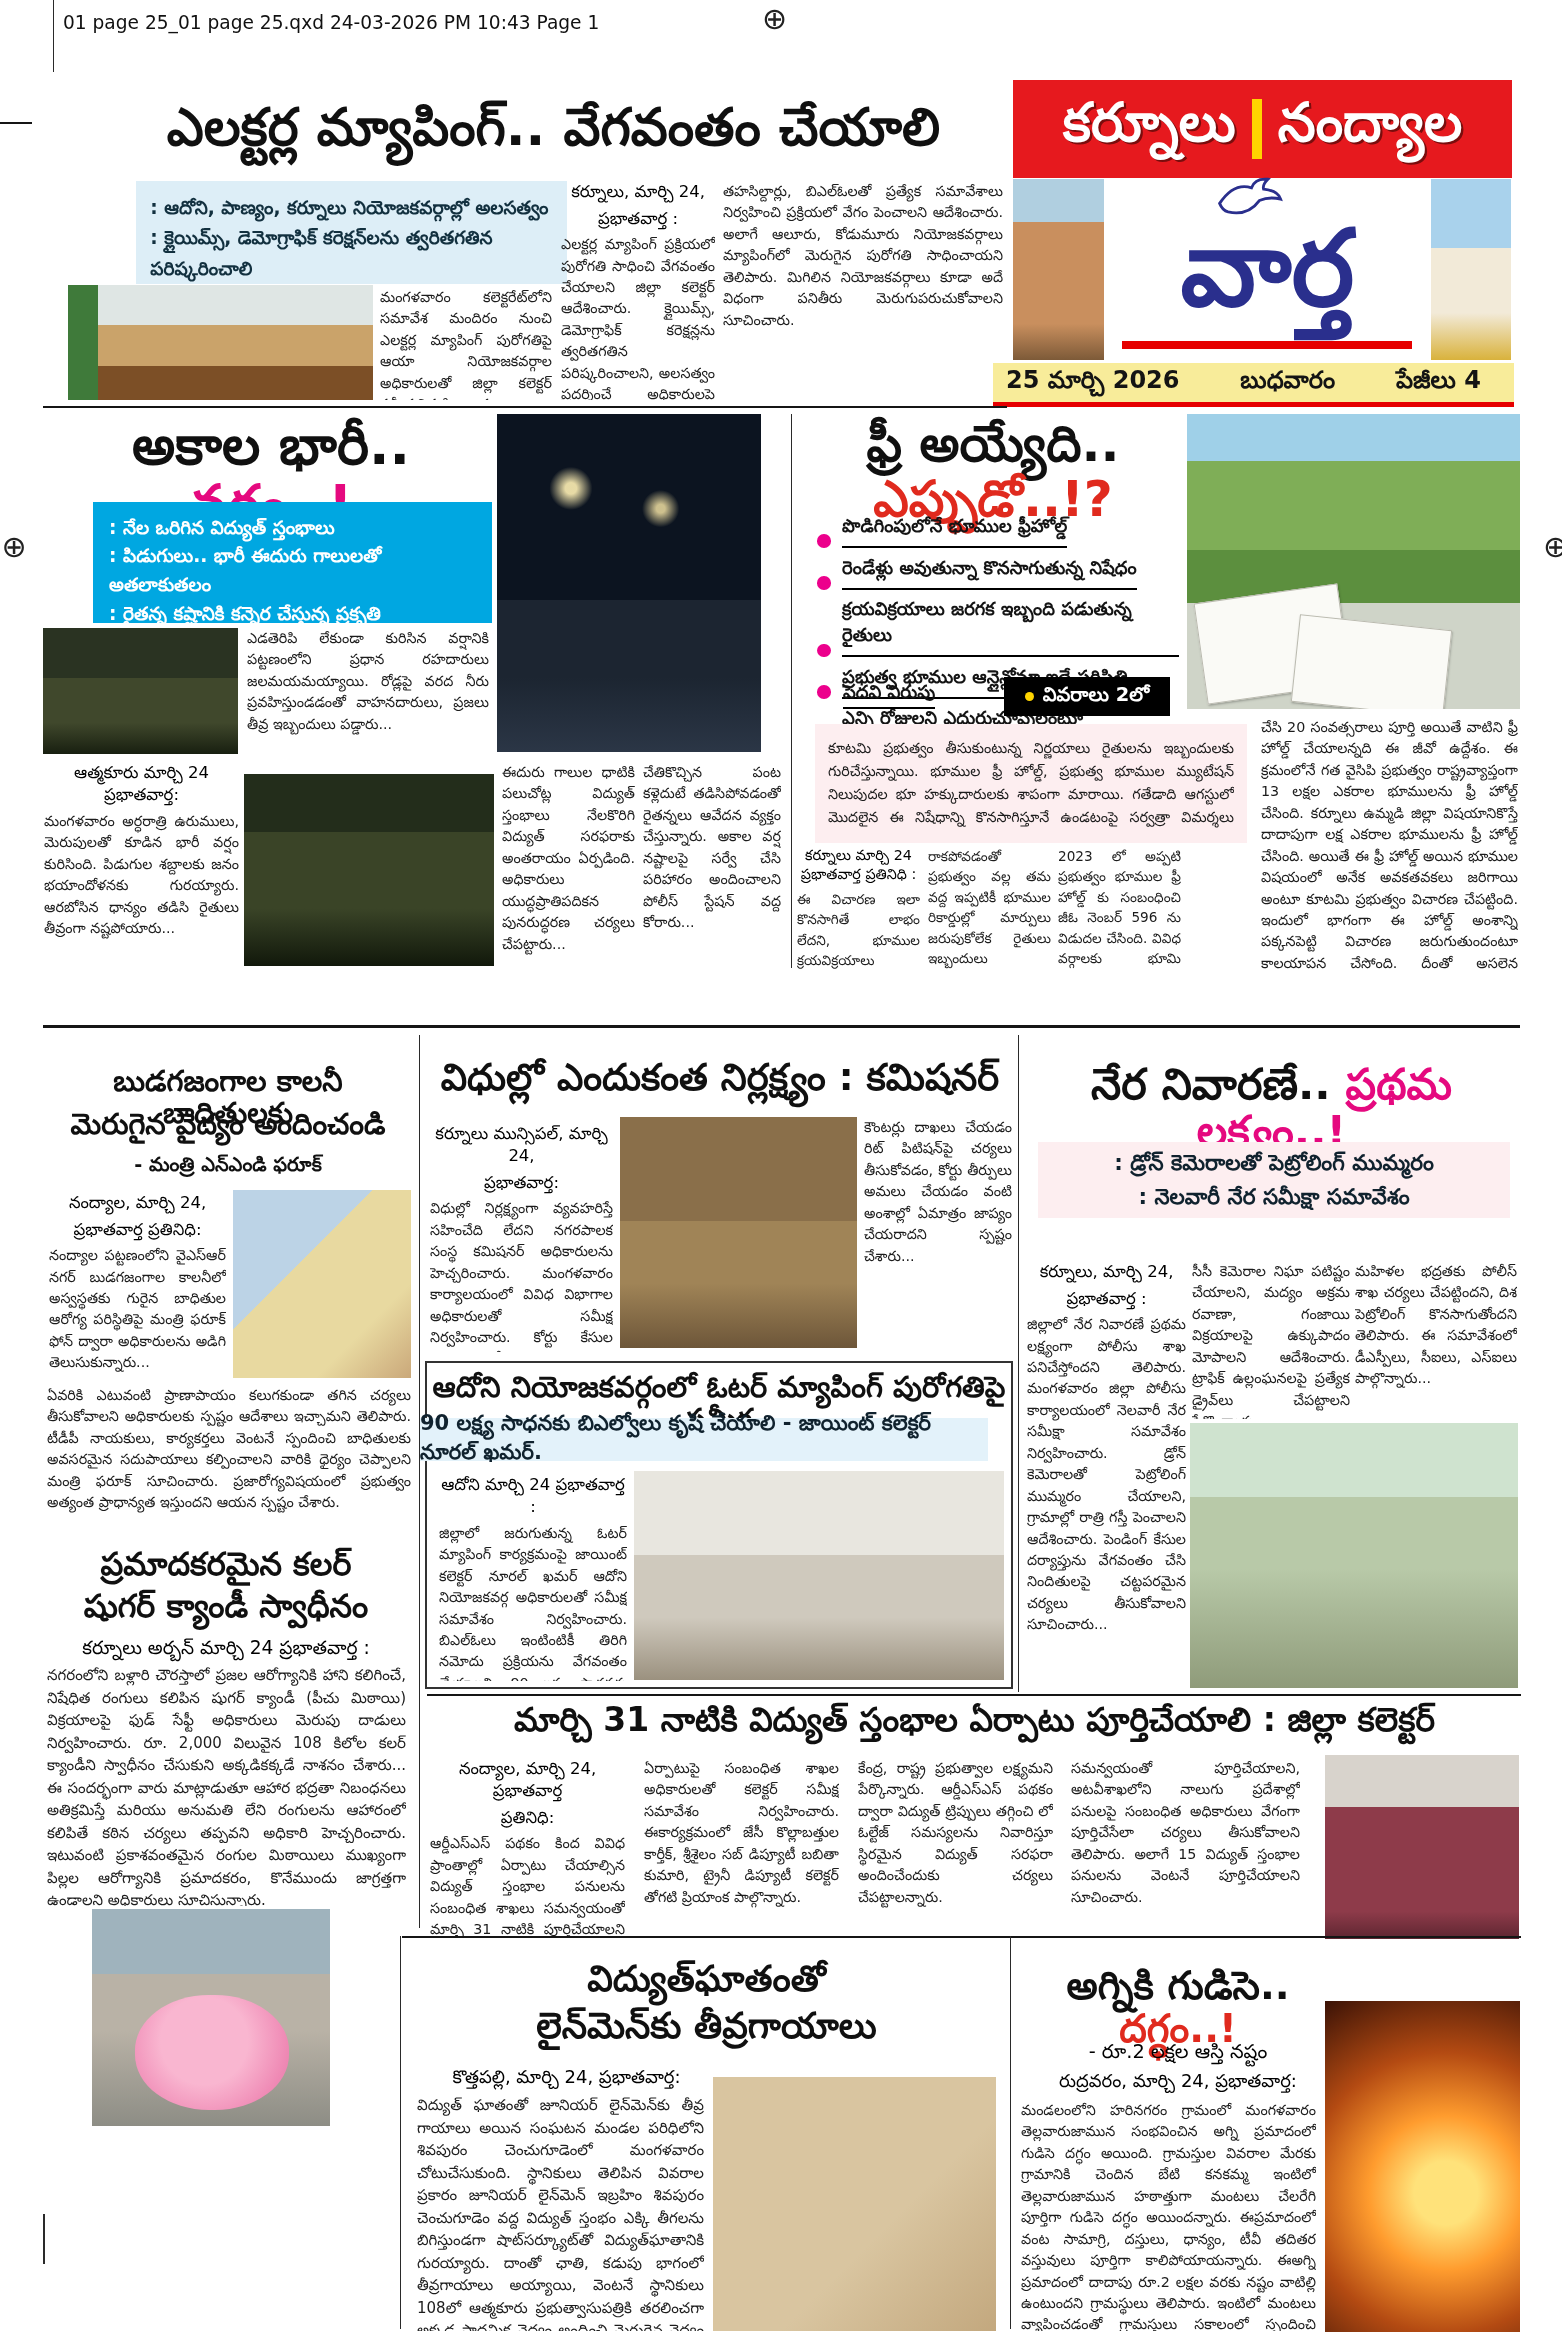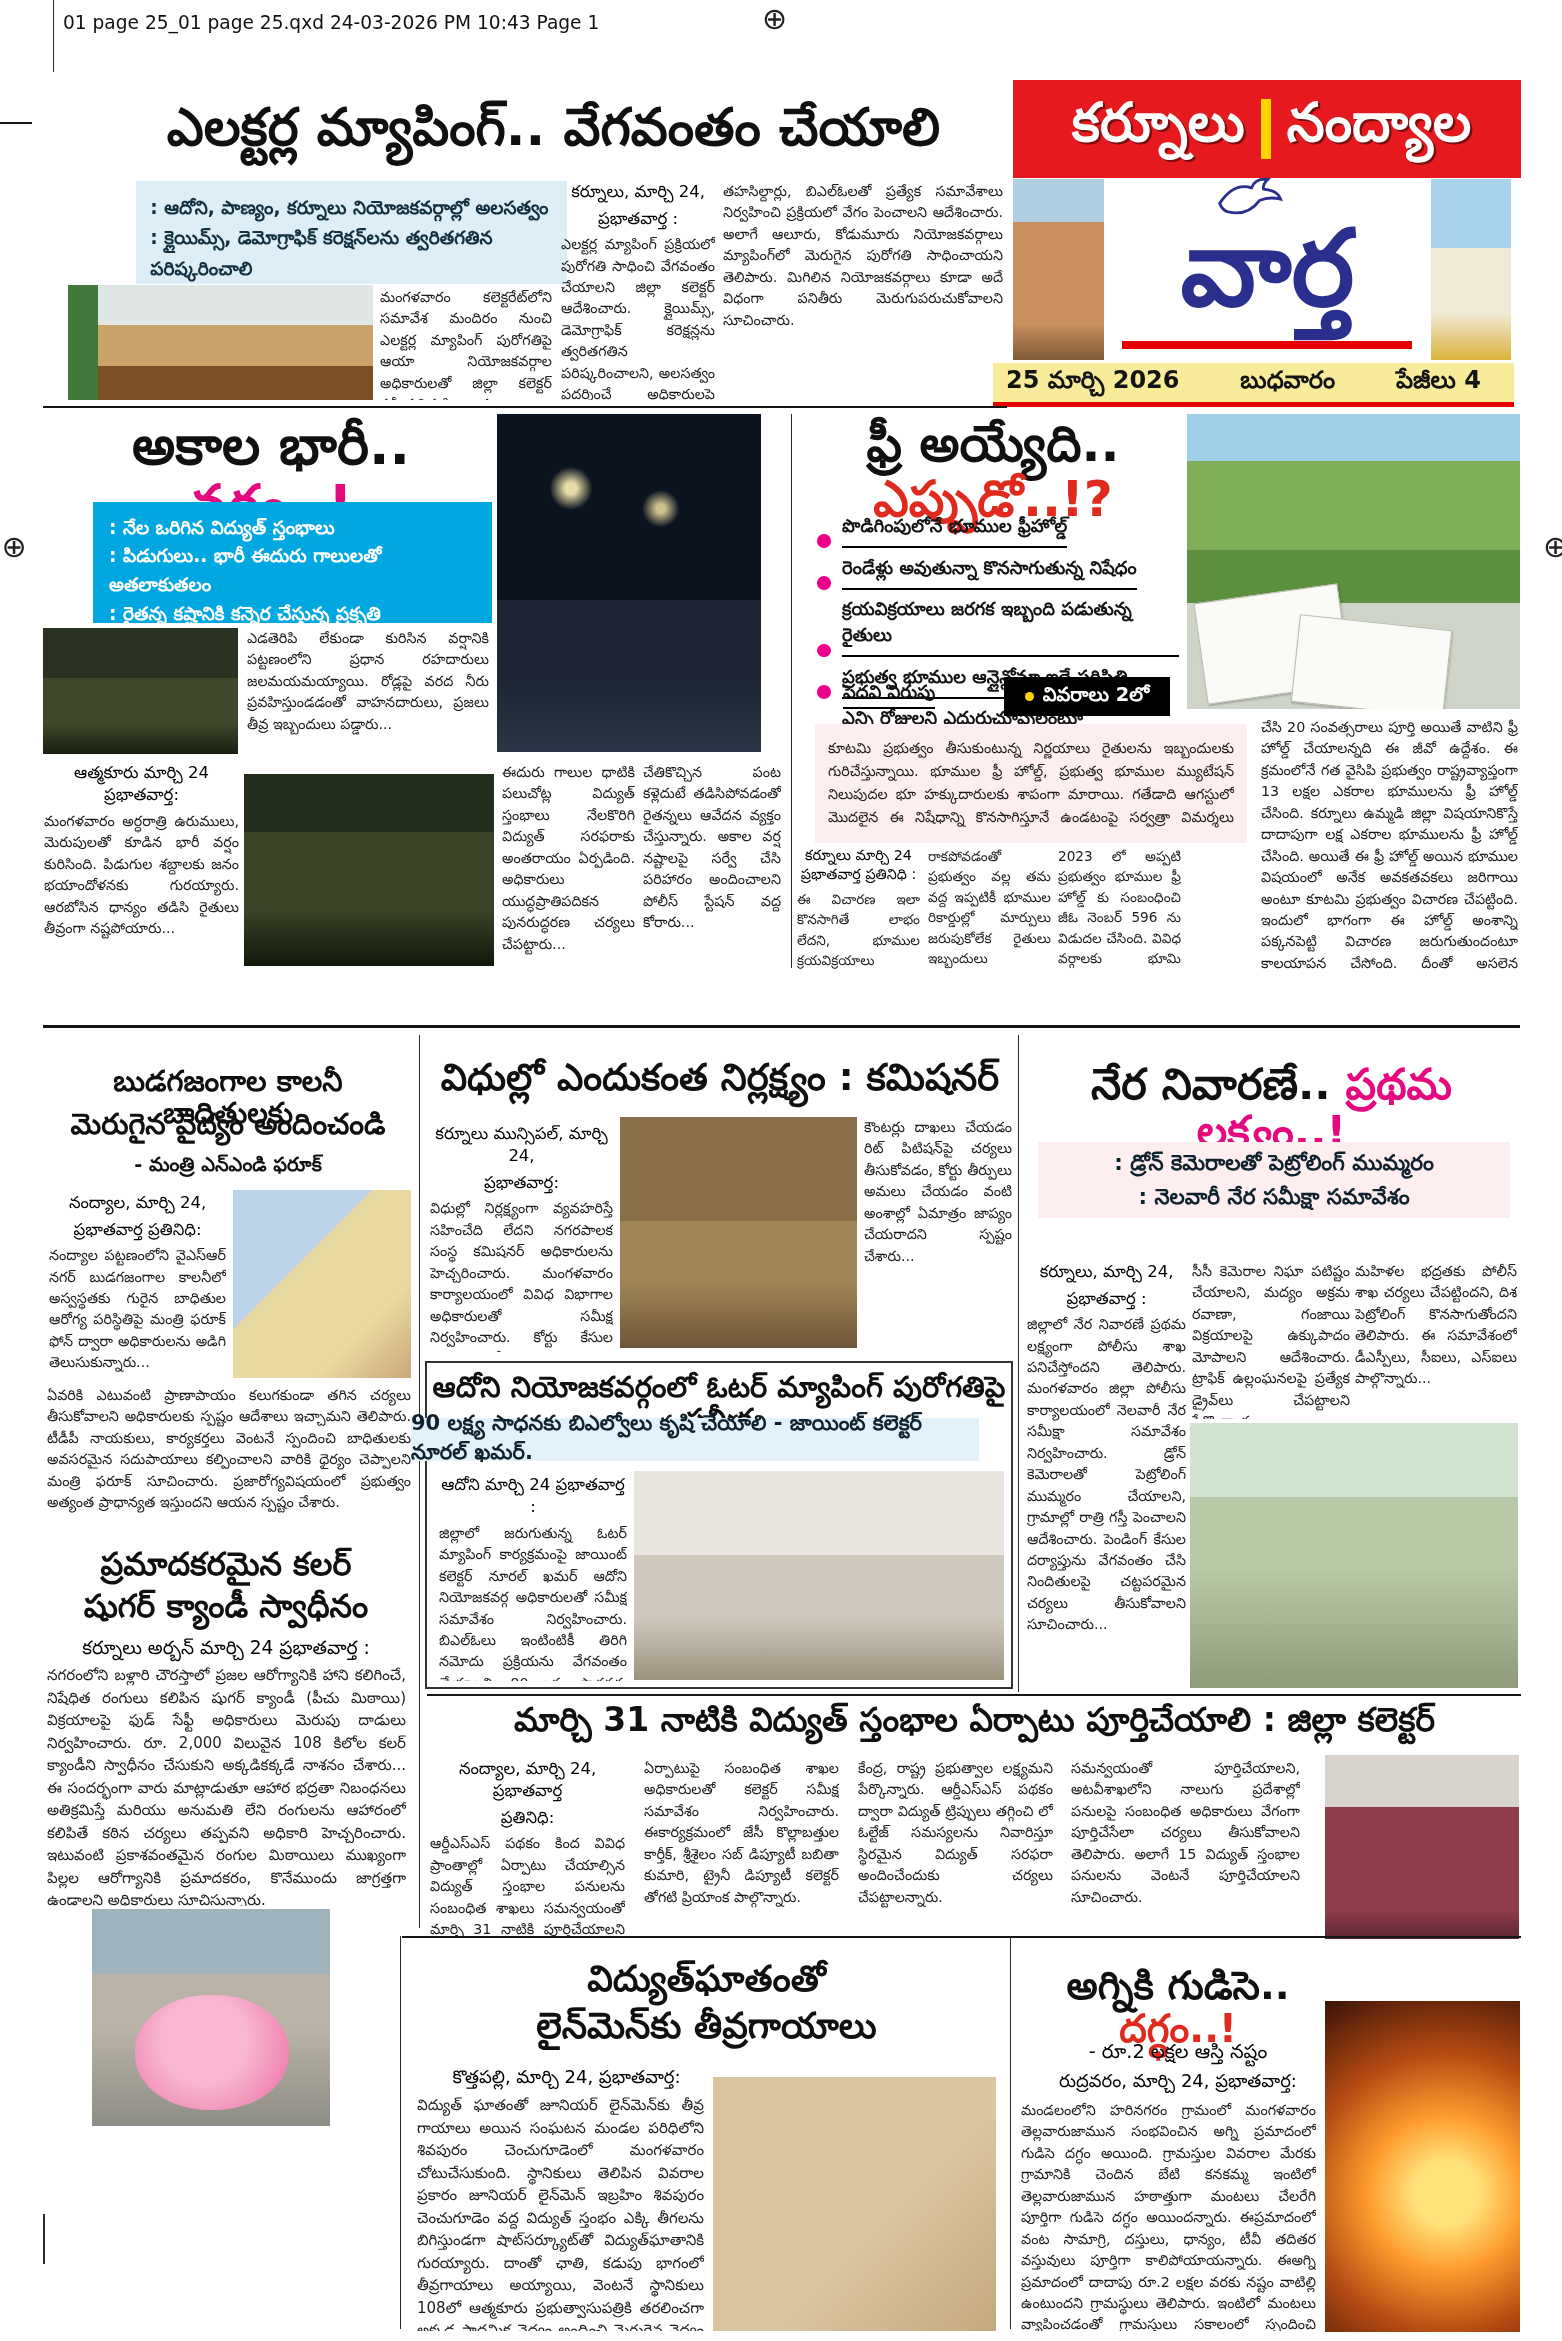--- a/index.html
+++ b/index.html
@@ -6,21 +6,21 @@
   #page{position:relative;width:1563px;height:2342px;background:#ffffff;margin:0 auto;overflow:hidden;color:#111;}
   .abs{position:absolute;}
   .photo{position:absolute;overflow:hidden;}
   .col{position:absolute;font-size:14.3px;line-height:1.5;text-align:justify;color:#1c1c1c;overflow:hidden;}
   .dl{font-weight:normal;text-align:center;font-size:16.5px;line-height:1.35;color:#000;margin-bottom:4.3px;}
   .headline{position:absolute;font-weight:bold;color:#101010;text-align:center;line-height:1.1;}
   .hrule{position:absolute;background:#151515;}
   .vrule{position:absolute;background:#2a2a2a;}
   .regmark{position:absolute;font-size:30px;color:#222;line-height:1;}
   
-  .mast-red{position:absolute;background:#e6191e;display:flex;align-items:center;justify-content:center;padding-left:9px;}
+  .mast-red{position:absolute;background:#e6191e;display:flex;align-items:center;justify-content:center;}
   .mast-red .t{color:#fff;font-size:54px;font-weight:bold;text-shadow:2.2px 2.2px 0 #7a0d0d;}
   .mast-bar{width:10px;height:60px;background:#ffd400;margin:0 16px;}
   .mast-title{font-size:106px;font-weight:bold;color:#2a2f8d;line-height:1;}
   .strip-yellow{position:absolute;background:#f8ec9a;border-bottom:5px solid #e60000;display:flex;align-items:center;justify-content:space-between;font-weight:bold;font-size:24px;color:#141414;}
   
   .infobox{position:absolute;background:#ddeef7;padding:11.5px 14.3px;}
   .infobox div{font-size:18.6px;font-weight:bold;color:#12303f;line-height:1.65;}
   .cyanbox{position:absolute;background:#00a7e1;padding:11.5px 16px;}
   .cyanbox div{color:#fff;font-weight:bold;font-size:18.6px;line-height:1.55;}
   .pinkbox{position:absolute;background:#fdeef0;}
@@ -206,21 +206,21 @@
   <div class="col" style="left:430px;top:1123px;width:183px;height:229px;">
     <div class="dl">కర్నూలు మున్సిపల్, మార్చి 24,</div>
     <div class="dl">ప్రభాతవార్త:</div>
     <span>విధుల్లో నిర్లక్ష్యంగా వ్యవహరిస్తే సహించేది లేదని నగరపాలక సంస్థ కమిషనర్ అధికారులను హెచ్చరించారు. మంగళవారం కార్యాలయంలో వివిధ విభాగాల అధికారులతో సమీక్ష నిర్వహించారు. కోర్టు కేసుల పరిష్కారంలో జాప్యంపై ఆగ్రహం వ్యక్తం చేశారు...</span>
   </div>
   <div class="photo ph-comm" style="left:620px;top:1117px;width:237px;height:231px;"></div>
   <div class="col" style="left:864px;top:1117px;width:148px;height:233px;">కౌంటర్లు దాఖలు చేయడం రిట్ పిటిషన్‌పై చర్యలు తీసుకోవడం, కోర్టు తీర్పులు అమలు చేయడం వంటి అంశాల్లో ఏమాత్రం జాప్యం చేయరాదని స్పష్టం చేశారు...</div>
 
   <div class="abs" style="left:425px;top:1361px;width:588px;height:328px;border:2.2px solid #333;box-sizing:border-box;"></div>
   <div class="headline" style="left:432px;top:1372px;width:574px;font-size:29px;">ఆదోని నియోజకవర్గంలో ఓటర్ మ్యాపింగ్ పురోగతిపై సమీక్ష</div>
-  <div class="abs" style="left:411px;top:1418px;width:568px;height:43px;background:#e3f2fa;display:flex;align-items:center;justify-content:center;">
+  <div class="abs" style="left:420px;top:1418px;width:568px;height:43px;background:#e3f2fa;display:flex;align-items:center;justify-content:center;">
     <span style="font-size:21px;font-weight:bold;color:#10222e;">90  లక్ష్య సాధనకు బిఎల్వోలు కృషి చేయాలి - జాయింట్ కలెక్టర్ నూరల్ ఖమర్.</span>
   </div>
   <div class="col" style="left:439px;top:1474px;width:188px;height:207px;">
     <div class="dl">ఆదోని మార్చి 24 ప్రభాతవార్త :</div>
     <span>జిల్లాలో జరుగుతున్న ఓటర్ మ్యాపింగ్ కార్యక్రమంపై జాయింట్ కలెక్టర్ నూరల్ ఖమర్ ఆదోని నియోజకవర్గ అధికారులతో సమీక్ష సమావేశం నిర్వహించారు. బిఎల్ఓలు ఇంటింటికీ తిరిగి నమోదు ప్రక్రియను వేగవంతం చేయాలని, 90 లక్ష్య సాధనకు ప్రతి ఒక్కరూ కృషి చేయాలని సూచించారు. ఆదోని నియోజకవర్గంలో ప్రస్తుత పురోగతి ఆశాజనకంగా ఉందని, మిగతా ప్రాంతాల్లోనూ వేగం పెంచాలని ఆదేశించారు...</span>
   </div>
   <div class="photo ph-hall" style="left:634px;top:1471px;width:370px;height:209px;"></div>
 
   <div class="headline" style="left:1025px;top:1061px;width:493px;font-size:43px;">
     <span style="color:#101010;">నేర నివారణే..</span>

